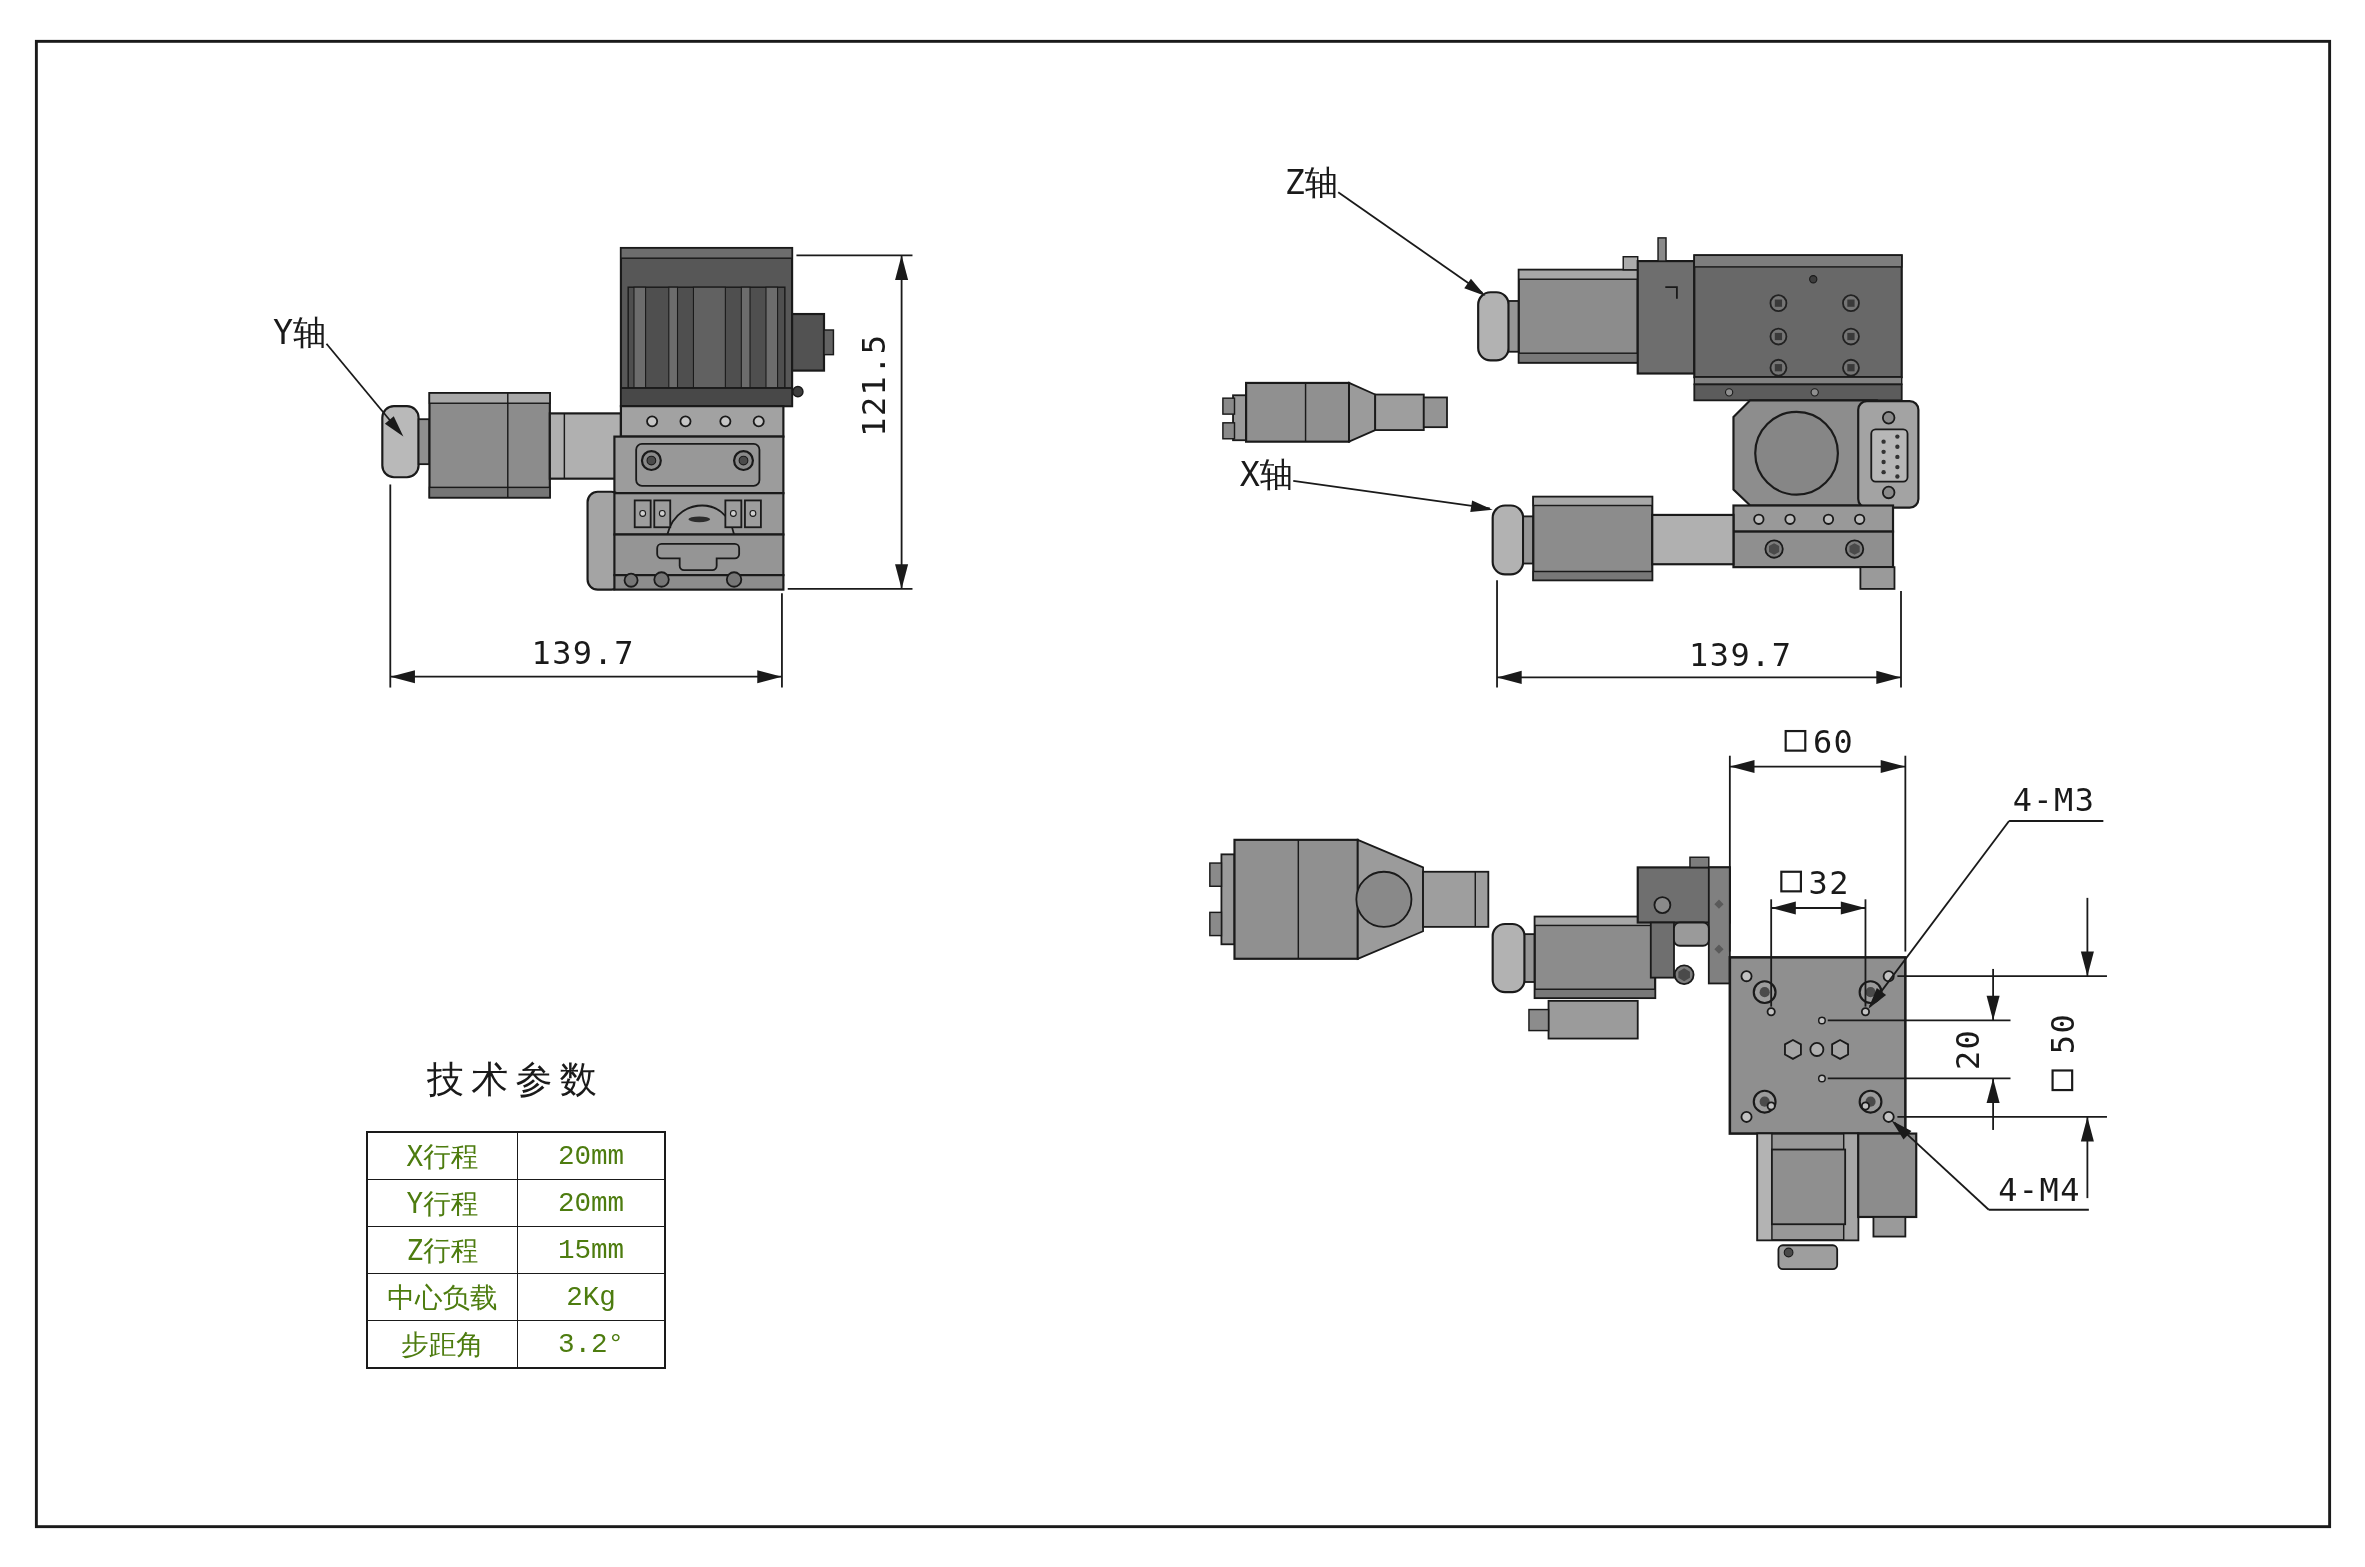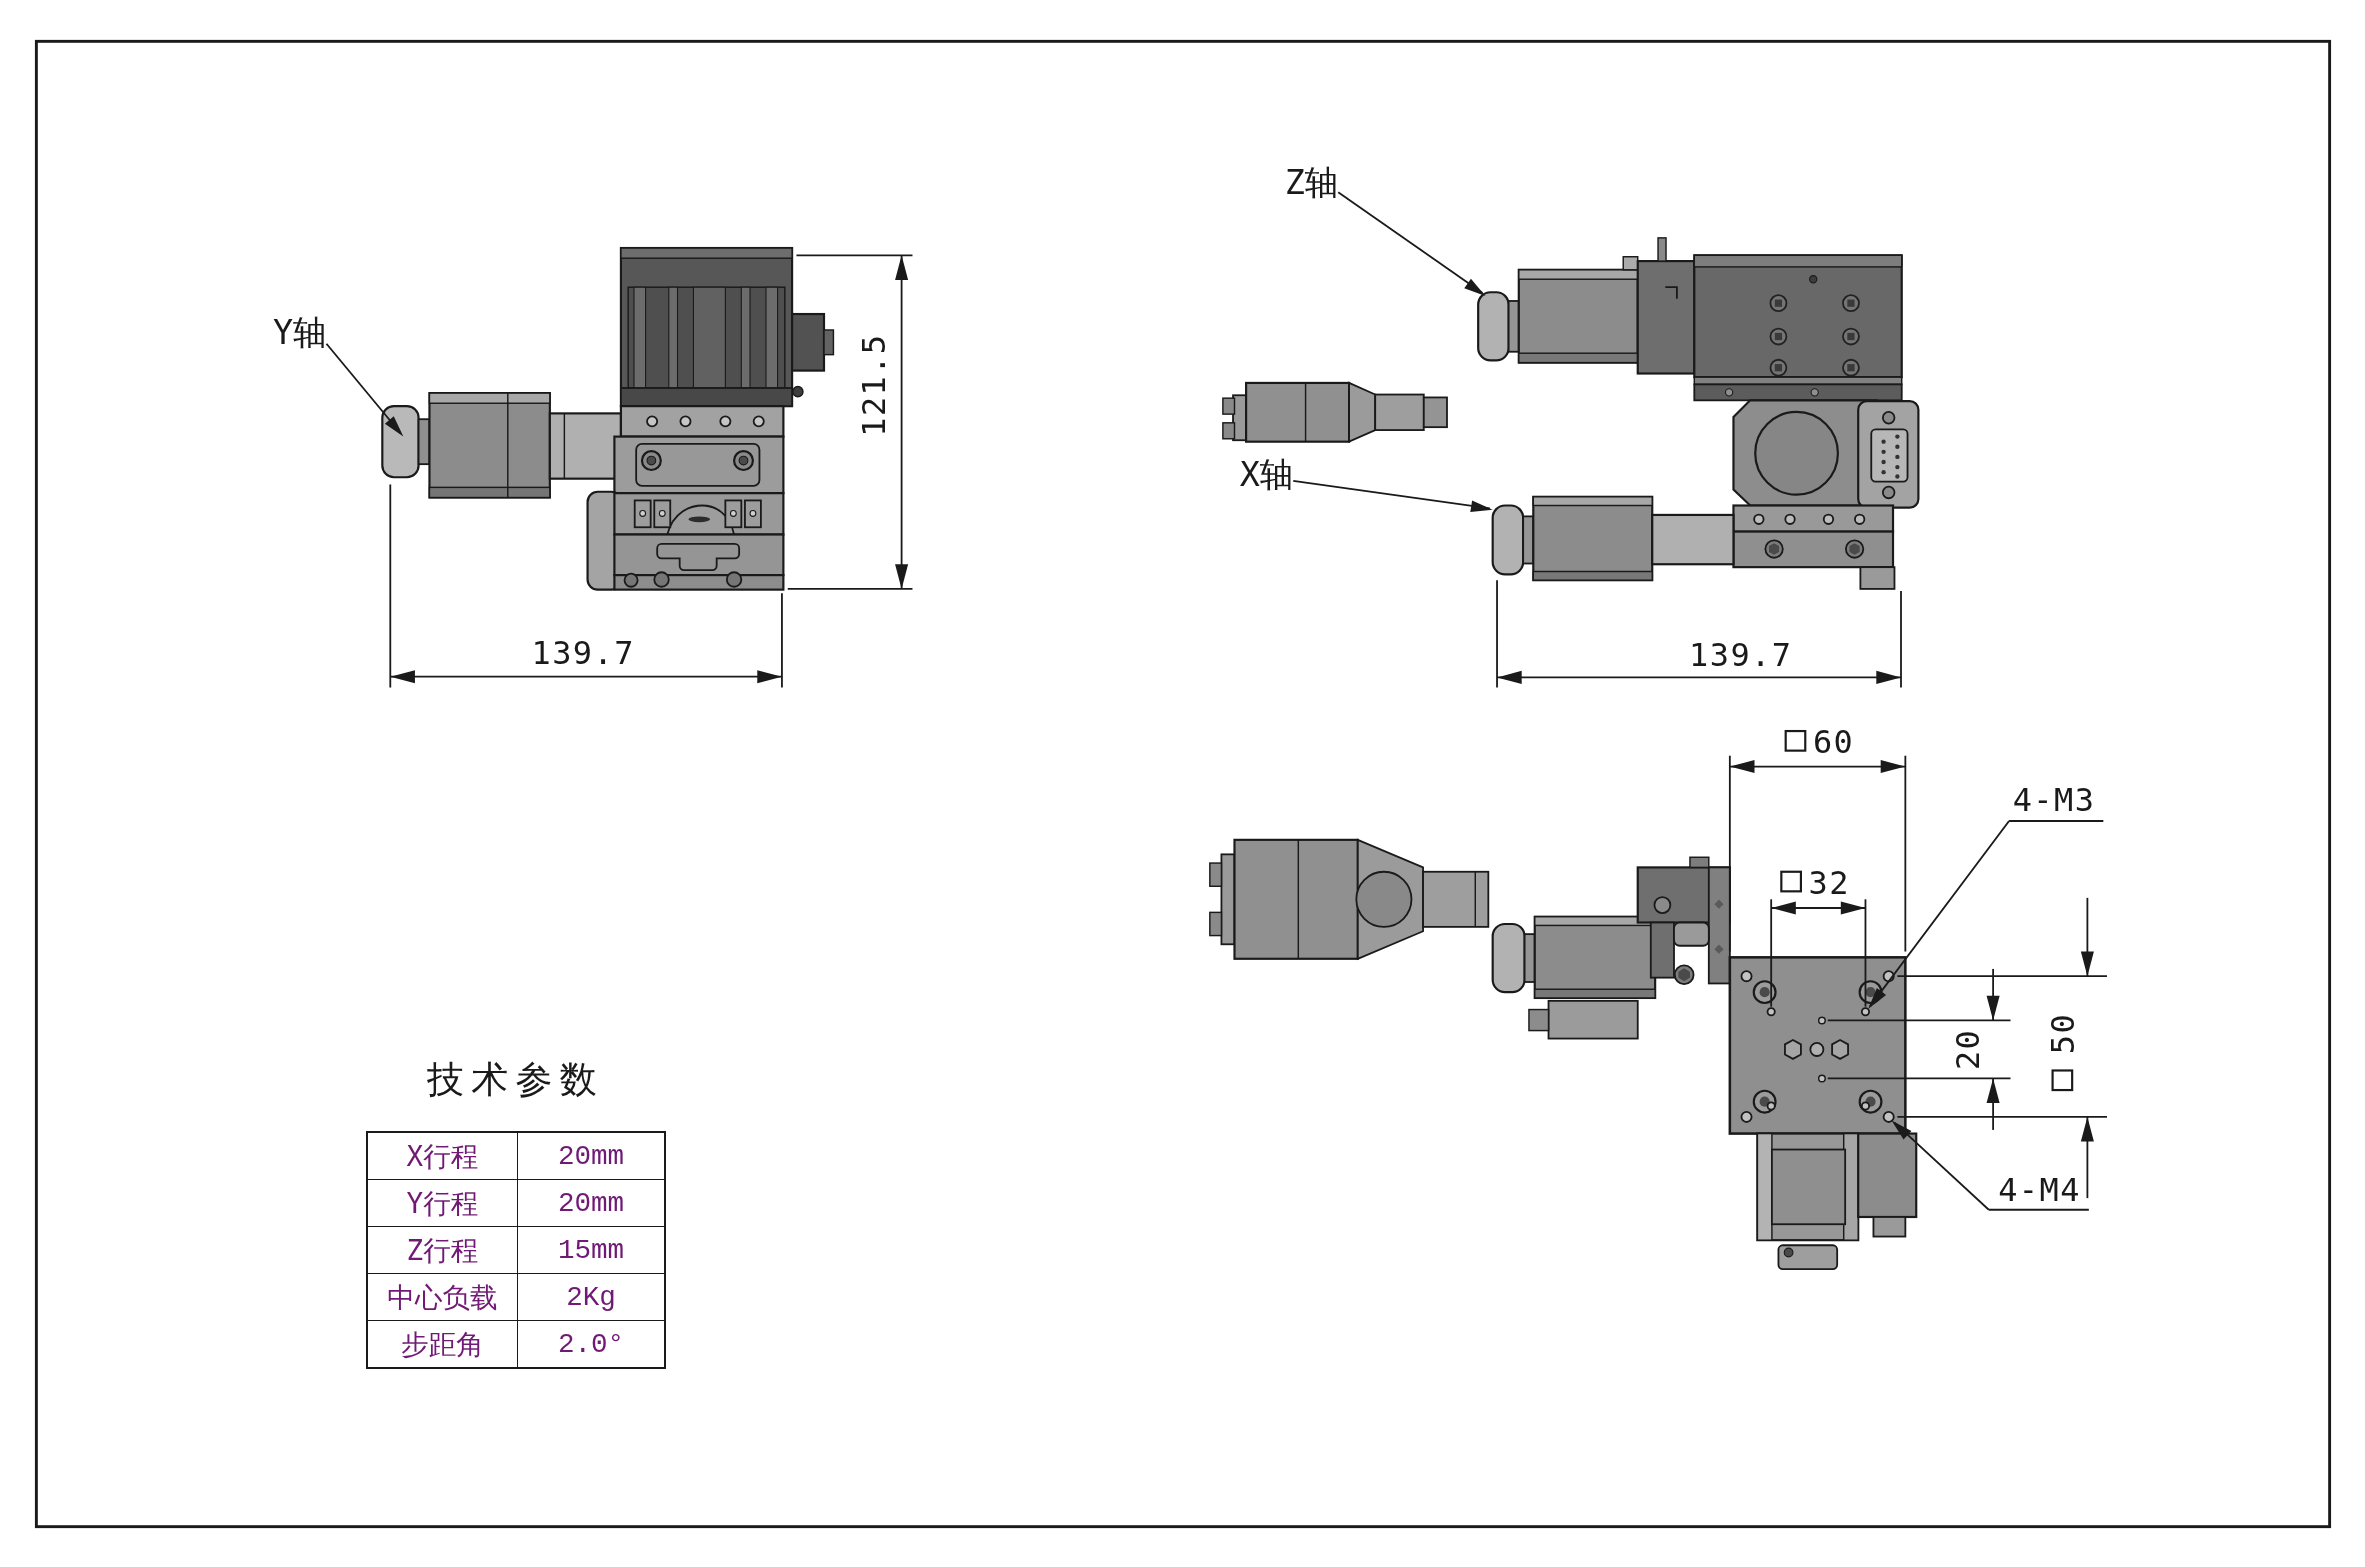--- a/index.html
+++ b/index.html
@@ -9,21 +9,21 @@
   svg text{fill:#1a1a1a;font-family:"DejaVu Sans Mono","Liberation Sans",sans-serif;}
   .dimtxt{font-size:44px;letter-spacing:2px;}
   .axistxt{font-size:46px;}
   .holetxt{font-size:44px;letter-spacing:2px;}
   
   .spec-title{position:absolute;left:366px;top:1055px;width:299px;text-align:center;
               font-size:37px;letter-spacing:7.3px;color:#1a1a1a;}
   .spec-table{position:absolute;left:366px;top:1131px;border-collapse:collapse;
               table-layout:fixed;}
   .spec-table td{border:1.5px solid #1a1a1a;height:46px;text-align:center;vertical-align:middle;
-                 font-size:27.6px;color:#701a75;padding:0;}
+                 font-size:27.6px;color:#4d7c0f;padding:0;}
   .spec-table{border:2.2px solid #1a1a1a;}
   .spec-table td.p{width:149px;}
   .spec-table td.v{width:146px;font-family:Liberation Mono, monospace;}
 </style>
 </head>
 <body>
 
 <div class="sheet">
 
 <svg width="2366" height="1568" viewBox="0 0 3262 2162">
@@ -406,19 +406,19 @@
     <tr>
       <td class="p">Z行程</td>
       <td class="v">15mm</td>
     </tr>
     <tr>
       <td class="p">中心负载</td>
       <td class="v">2Kg</td>
     </tr>
     <tr>
       <td class="p">步距角</td>
-      <td class="v">2.0°</td>
+      <td class="v">3.2°</td>
     </tr>
   </tbody>
 </table>
 
 </div>
 
 
 </body></html>

